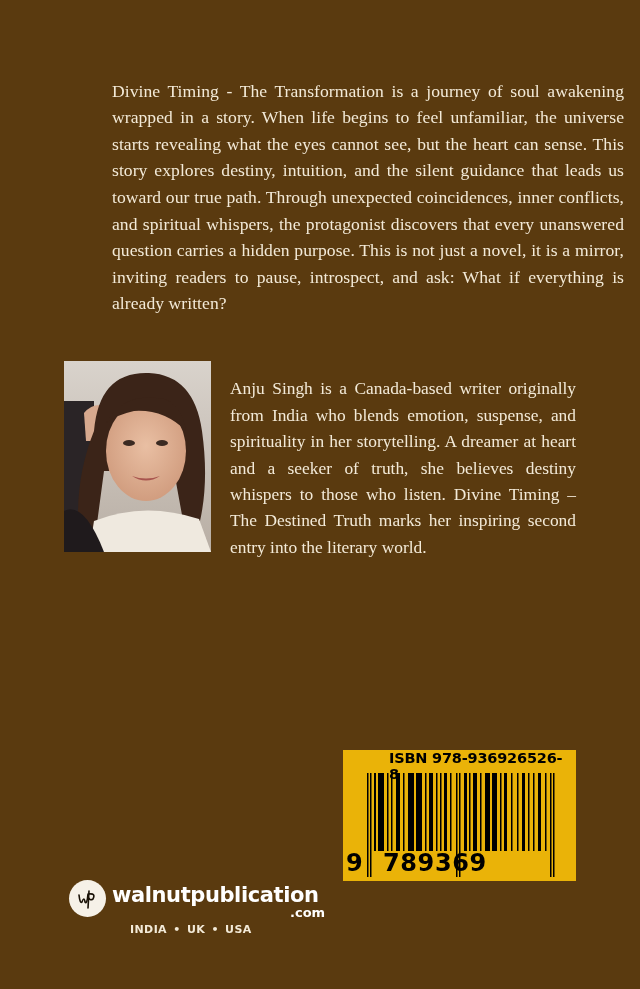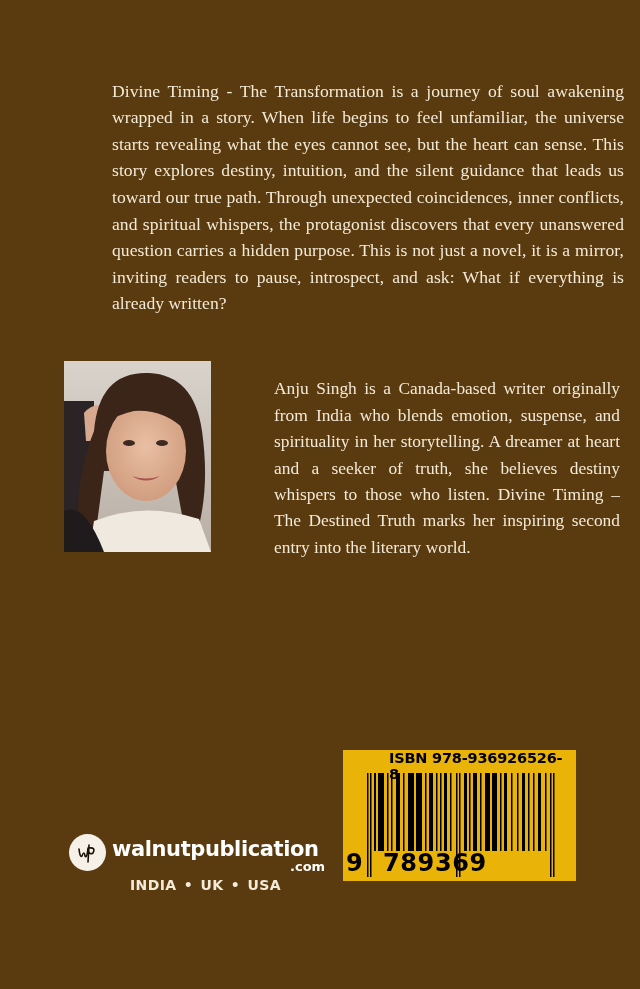--- a/index.html
+++ b/index.html
@@ -21,45 +21,44 @@
   .author-photo {
     position: absolute; left: 64px; top: 361px; width: 147px; height: 191px;
     overflow: hidden; background: #cfc6bb;
   }
   .author-photo svg { display: block; }
   .author-bio {
     position: absolute; left: 230px; top: 358px; width: 346px;
     font-family: "Liberation Serif", "DejaVu Serif", serif;
     font-size: 17.4px; line-height: 26.4px;
     text-align: justify;
-    margin-left: 44px;
   }
   .publisher {
-    position: absolute; left: 68px; top: 833px; width: 260px; height: 60px;
+    position: absolute; left: 68px; top: 879px; width: 260px; height: 60px;
   }
   .pub-logo-circle {
     position: absolute; left: 1px; top: 1px; width: 37px; height: 37px;
     border-radius: 50%; background: #f6f1e8;
   }
   .pub-logo-circle svg { display: block; }
   .pub-name {
     position: absolute; left: 44px; top: 4px;
     font-family: "DejaVu Sans", "Liberation Sans", sans-serif;
     font-weight: bold; font-size: 21px; letter-spacing: -0.4px;
     color: #ffffff; line-height: 24px;
   }
   .pub-domain {
     position: absolute; left: 222px; top: 26px;
     font-family: "DejaVu Sans", "Liberation Sans", sans-serif;
     font-weight: bold; font-size: 13px; color: #ffffff;
   }
   .pub-regions {
     position: absolute; left: 62px; top: 44px;
     font-family: "DejaVu Sans", "Liberation Sans", sans-serif;
-    font-weight: bold; font-size: 14px; color: #f3ead8; letter-spacing: 0.4px;
+    font-weight: bold; font-size: 11px; color: #f3ead8; letter-spacing: 0.4px;
     word-spacing: 2px;
     text-align: center;
   }
   .barcode-box {
     position: absolute; left: 343px; top: 750px; width: 233px; height: 131px;
     background: #eab308;
     font-weight: bold;
   }
   .isbn-label {
     position: absolute; left: 46px; top: 0px; width: 180px;

